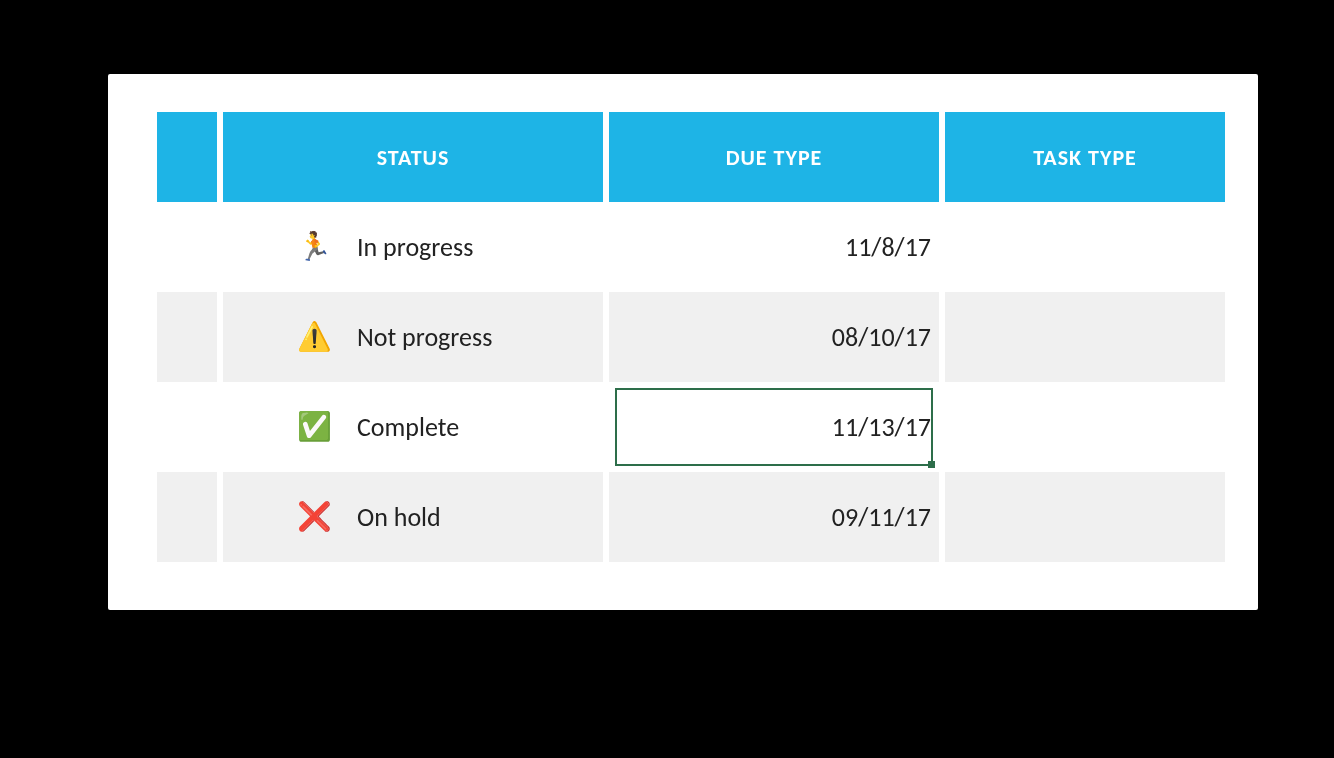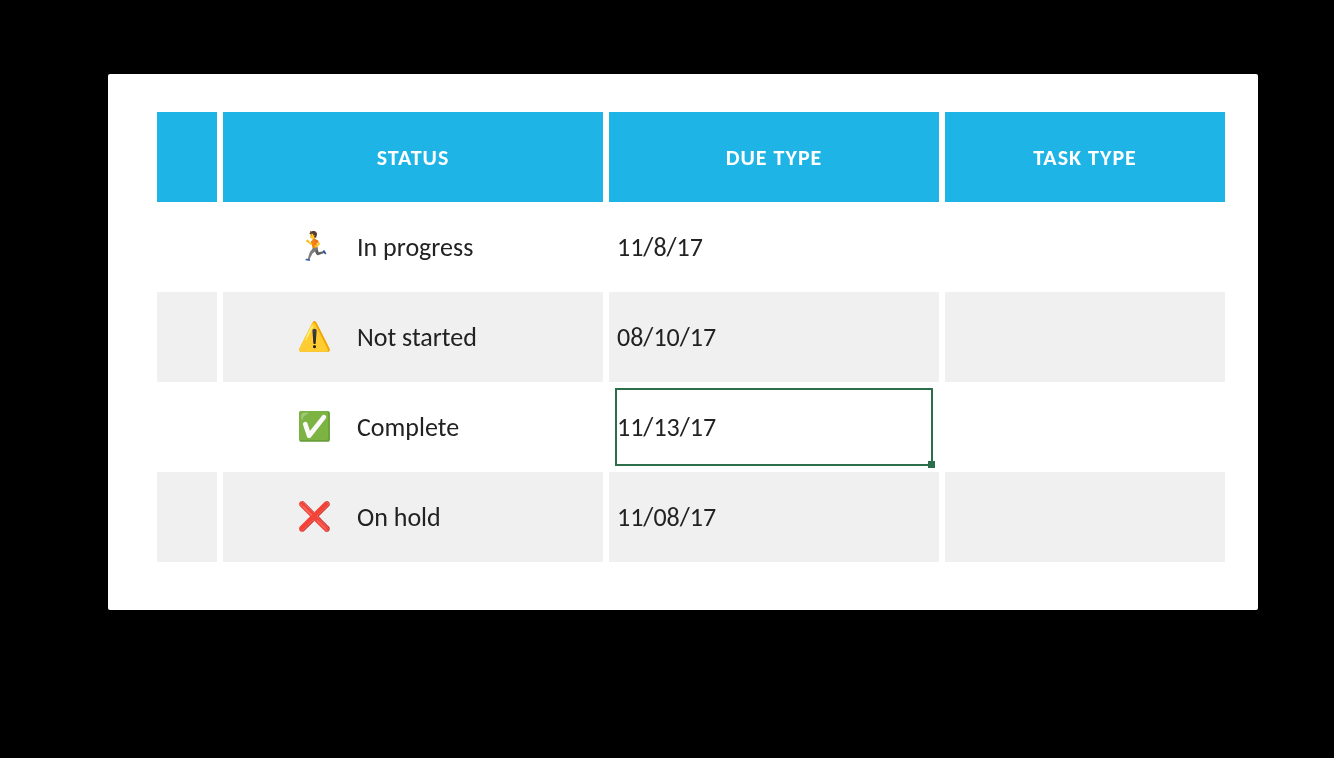--- a/index.html
+++ b/index.html
@@ -58,21 +58,21 @@
     }
     .icon {
       display: inline-flex;
       width: 32px;
       height: 32px;
       align-items: center;
       justify-content: center;
       font-size: 28px;
       line-height: 1;
     }
-    .date-cell { text-align: left; }
+    .date-cell { text-align: right; }
     .sel {
       position: absolute;
       inset: -2px -2px -2px -2px;
       border: 2px solid #2d6e4a;
       pointer-events: none;
     }
     .sel::after {
       content: "";
       position: absolute;
       right: -4px;
@@ -115,21 +115,21 @@
         </td>
         <td>
           <span></span>
         </td>
       </tr>
       <tr>
         <td></td>
         <td class="status-cell">
           <span class="status-wrap">
             <span class="icon">⚠️</span>
-            <span>Not started</span>
+            <span>Not progress</span>
           </span>
         </td>
         <td class="date-cell">
           <span>08/10/17</span>
         </td>
         <td>
           <span></span>
         </td>
       </tr>
       <tr>
@@ -150,21 +150,21 @@
       </tr>
       <tr>
         <td></td>
         <td class="status-cell">
           <span class="status-wrap">
             <span class="icon">❌</span>
             <span>On hold</span>
           </span>
         </td>
         <td class="date-cell">
-          <span>11/08/17</span>
+          <span>09/11/17</span>
         </td>
         <td>
           <span></span>
         </td>
       </tr>
     </tbody>
   </table>
 </div>
 
 </body></html>

